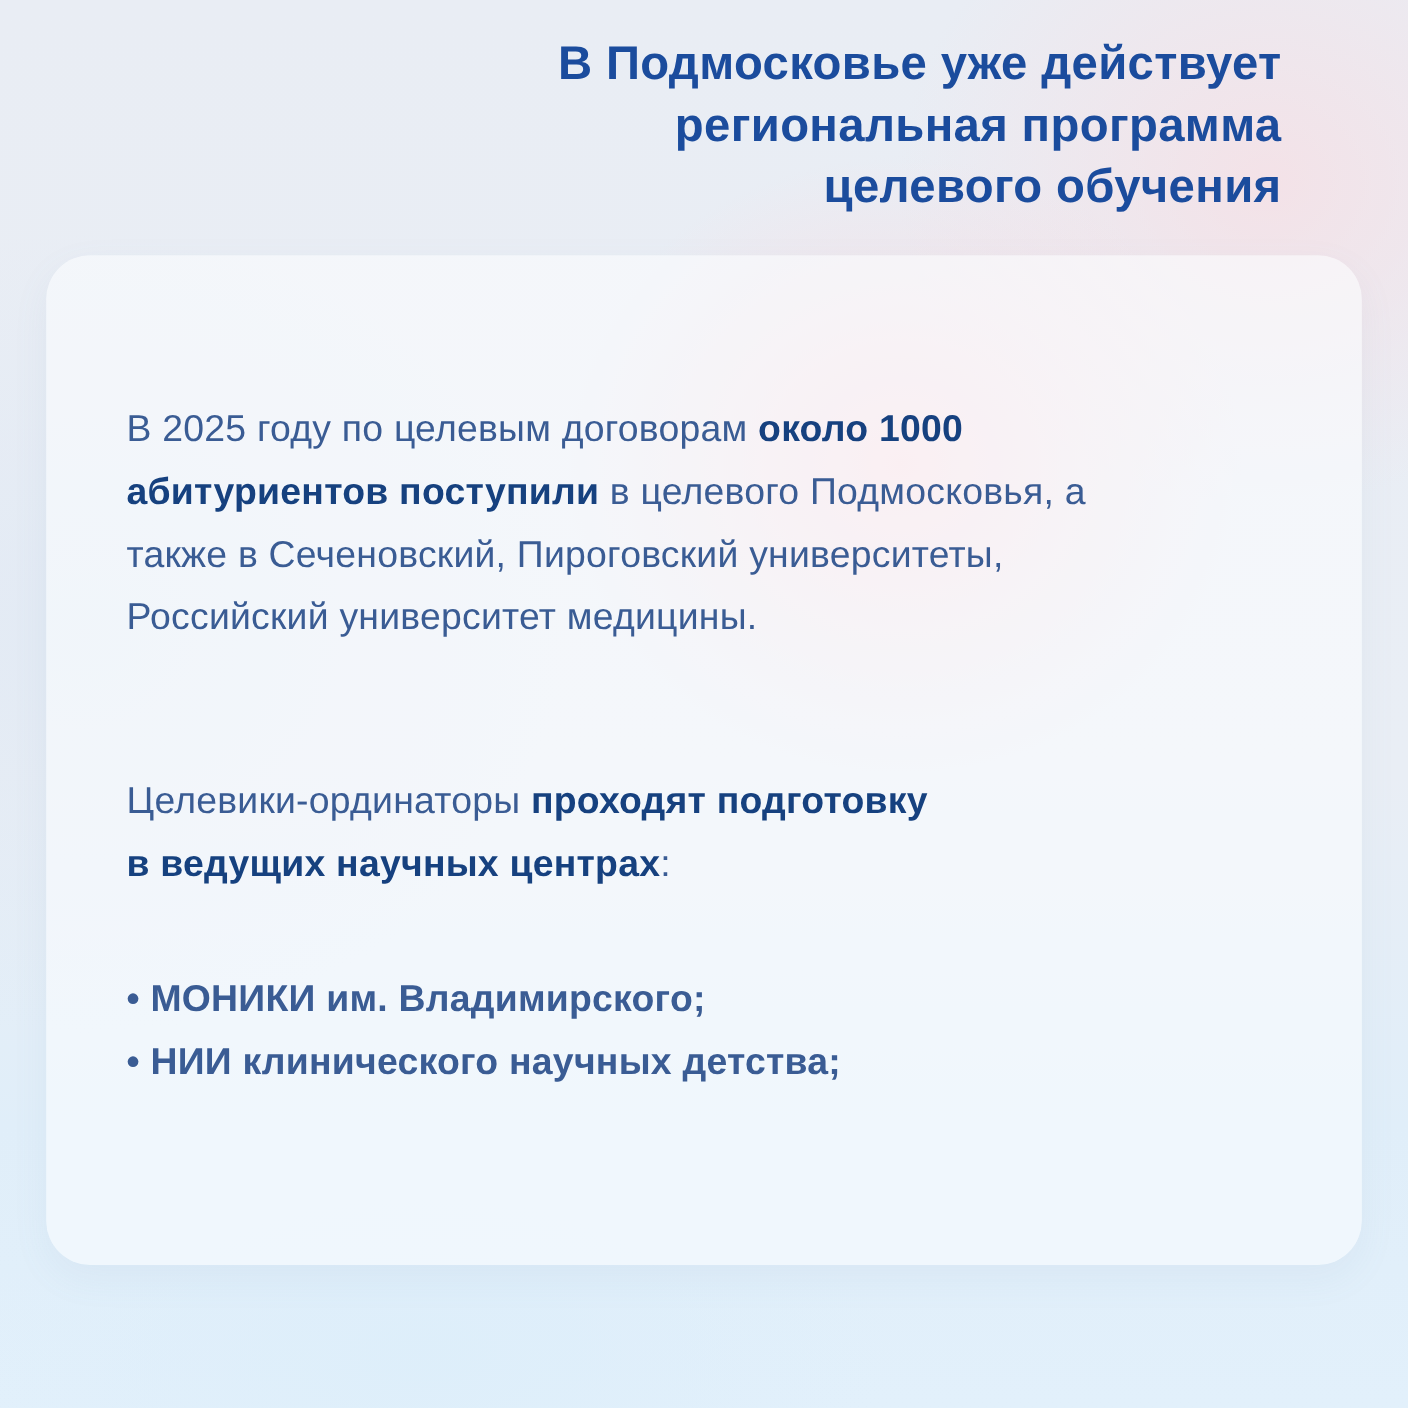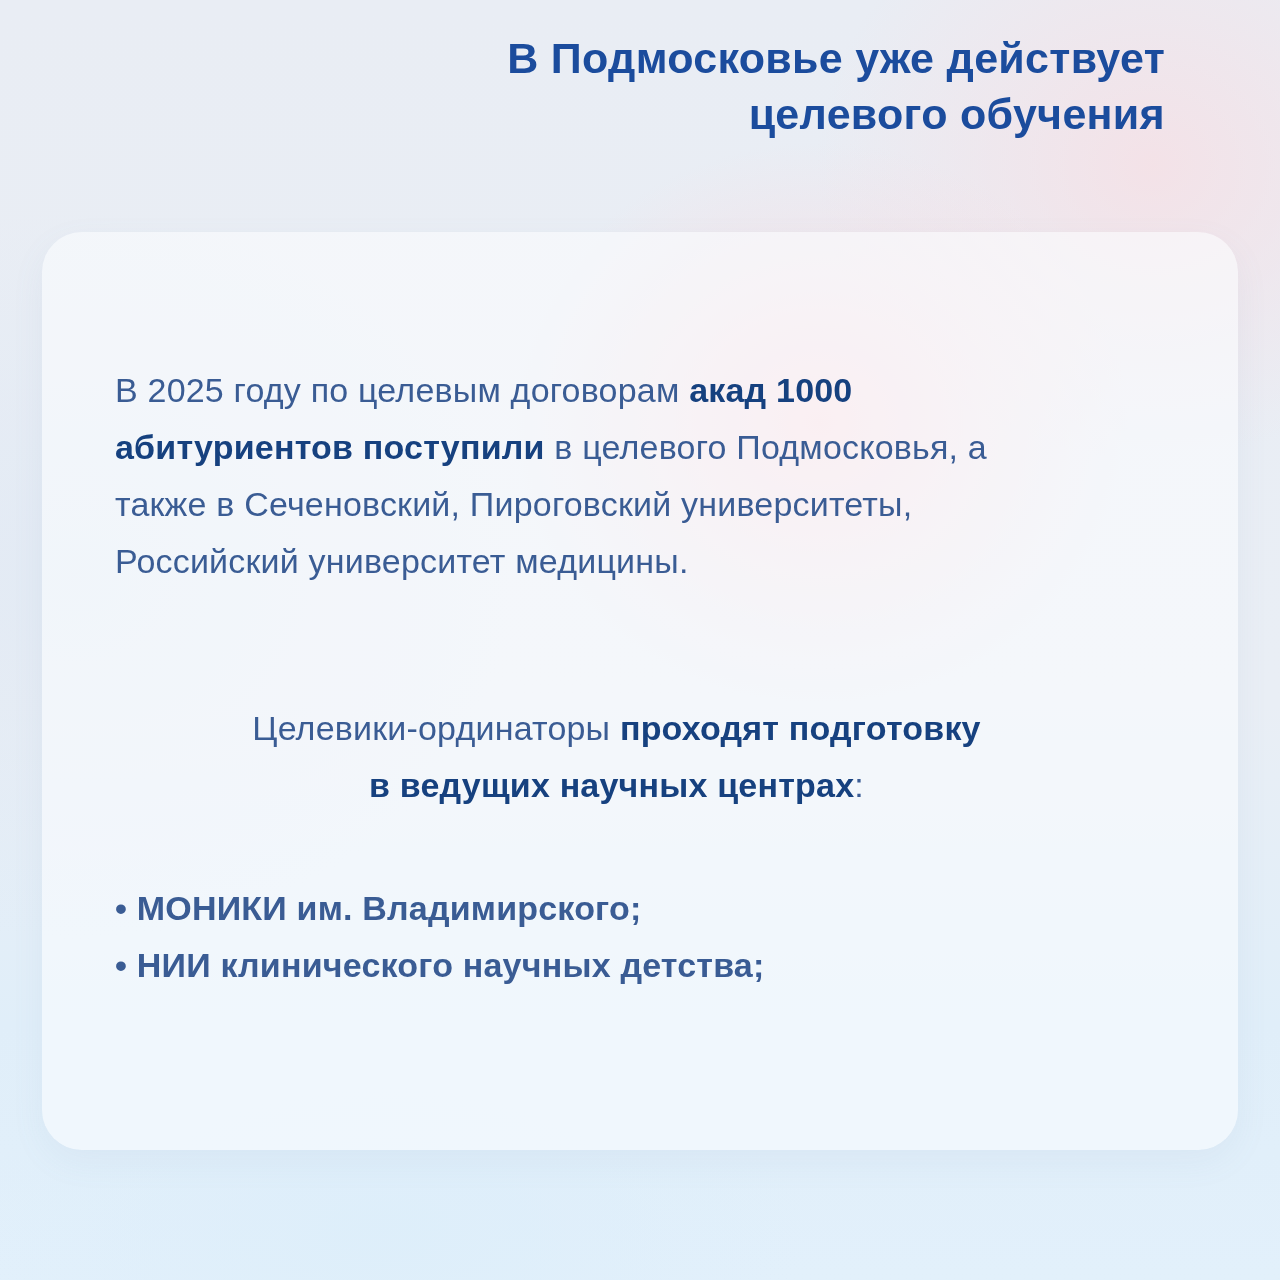--- a/index.html
+++ b/index.html
@@ -51,46 +51,47 @@
     box-shadow: 0 12px 34px rgba(120, 140, 170, 0.07);
     padding: 130px 120px 0 73px;
   }
   .para {
     margin: 0 0 110px 0;
     font-size: 34px;
     line-height: 57px;
     color: var(--body-regular);
     letter-spacing: 0.2px;
   }
-  .para--residency { margin-bottom: 66px; text-align: center; }
+  .para--residency { margin-bottom: 66px; }
   .para .bold, .bullet .bold {
     font-weight: 700;
     color: var(--body-bold);
   }
   .bullets { margin: 0; }
   .bullet {
     font-size: 34px;
     line-height: 57px;
     color: var(--body-regular);
     letter-spacing: 0.2px;
     font-weight: bold;
   }
 </style>
 </head>
 <body>
 
 <div class="poster">
 
   <header class="header">
     <div>В Подмосковье уже действует</div>
+    <div>региональная программа</div>
     <div>целевого обучения</div>
   </header>
 
   <section class="card">
-    <p class="para para--admissions"><span>В 2025 году по целевым договорам </span><span class="bold">акад 1000</span><br><span class="bold">абитуриентов поступили</span><span> в целевого Подмосковья, а</span><br><span>также в Сеченовский, Пироговский университеты,</span><br><span>Российский университет медицины.</span></p>
+    <p class="para para--admissions"><span>В 2025 году по целевым договорам </span><span class="bold">около 1000</span><br><span class="bold">абитуриентов поступили</span><span> в целевого Подмосковья, а</span><br><span>также в Сеченовский, Пироговский университеты,</span><br><span>Российский университет медицины.</span></p>
 
     <p class="para para--residency"><span>Целевики-ординаторы </span><span class="bold">проходят подготовку</span><br><span class="bold">в ведущих научных центрах</span><span>:</span></p>
 
     <div class="bullets">
       <div class="bullet"><span>• МОНИКИ им. Владимирского;</span></div>
       <div class="bullet"><span>• НИИ клинического научных детства;</span></div>
       <div class="bullet"><br></div>
     </div>
   </section>
 

